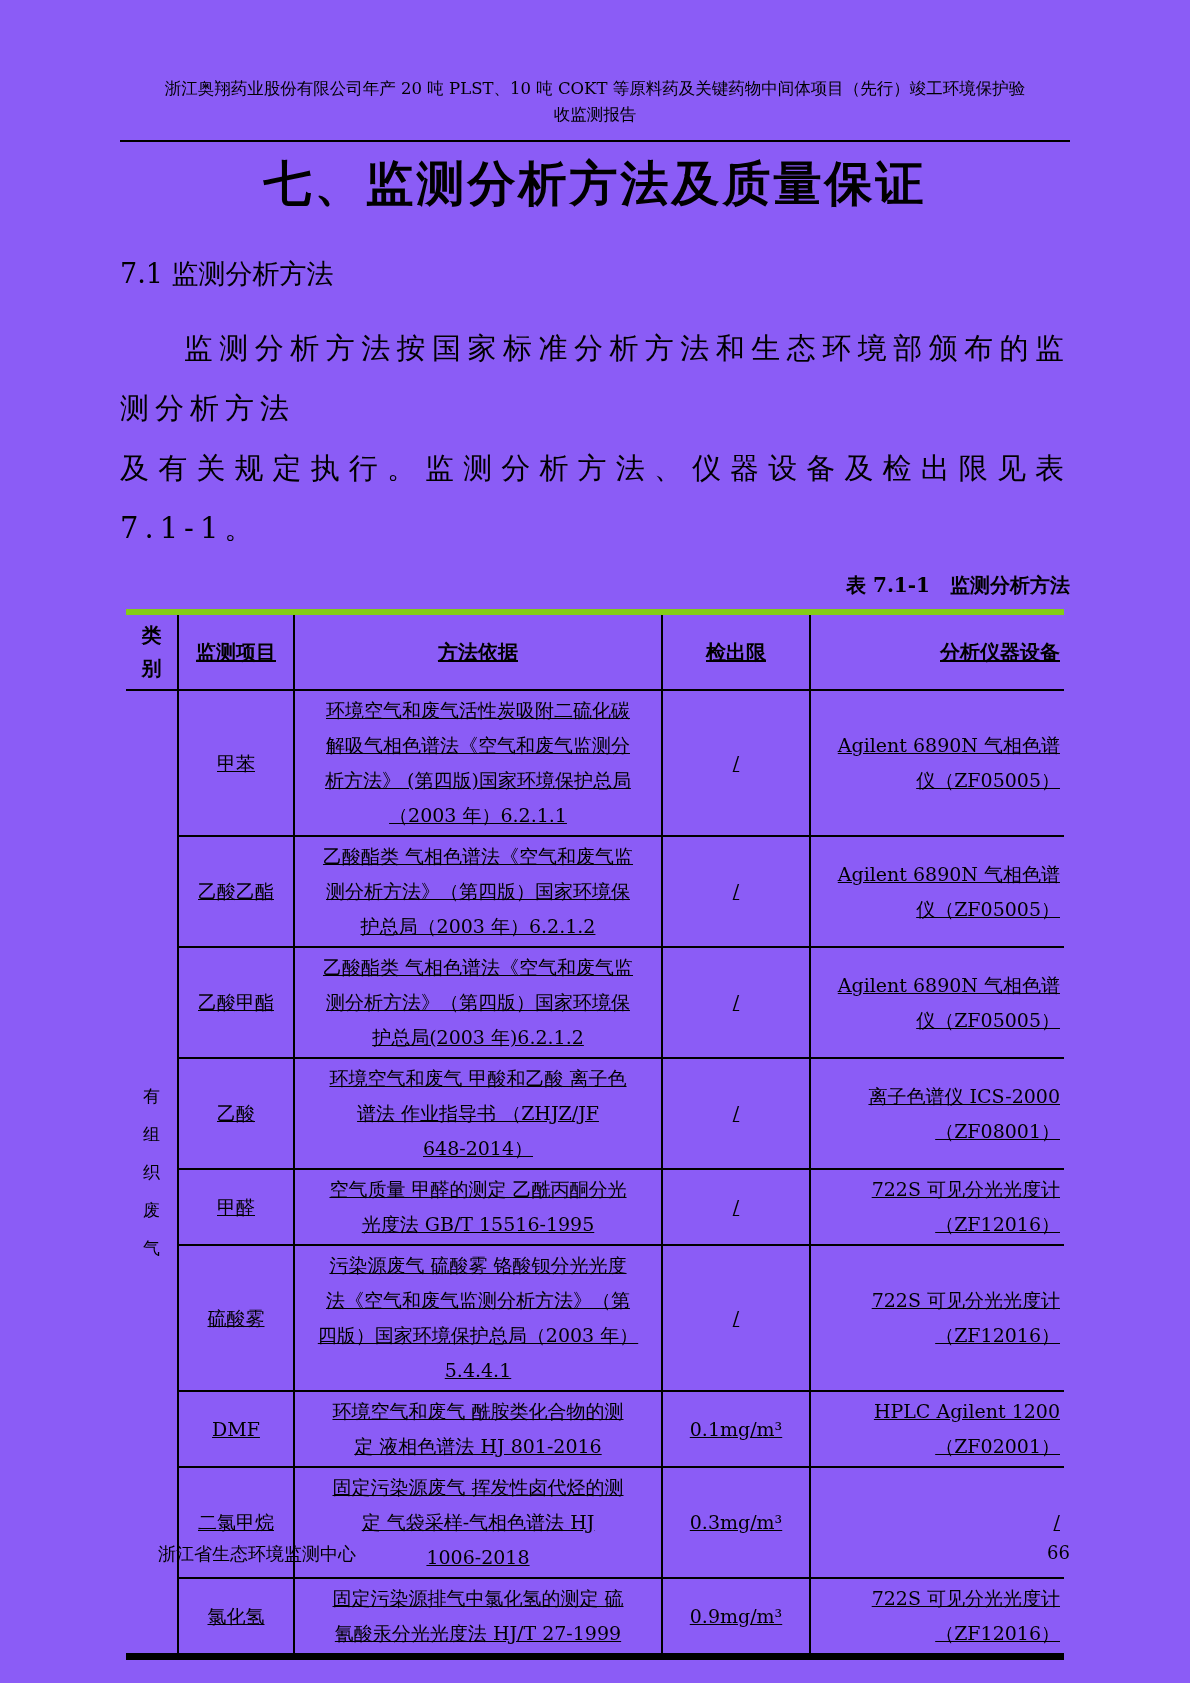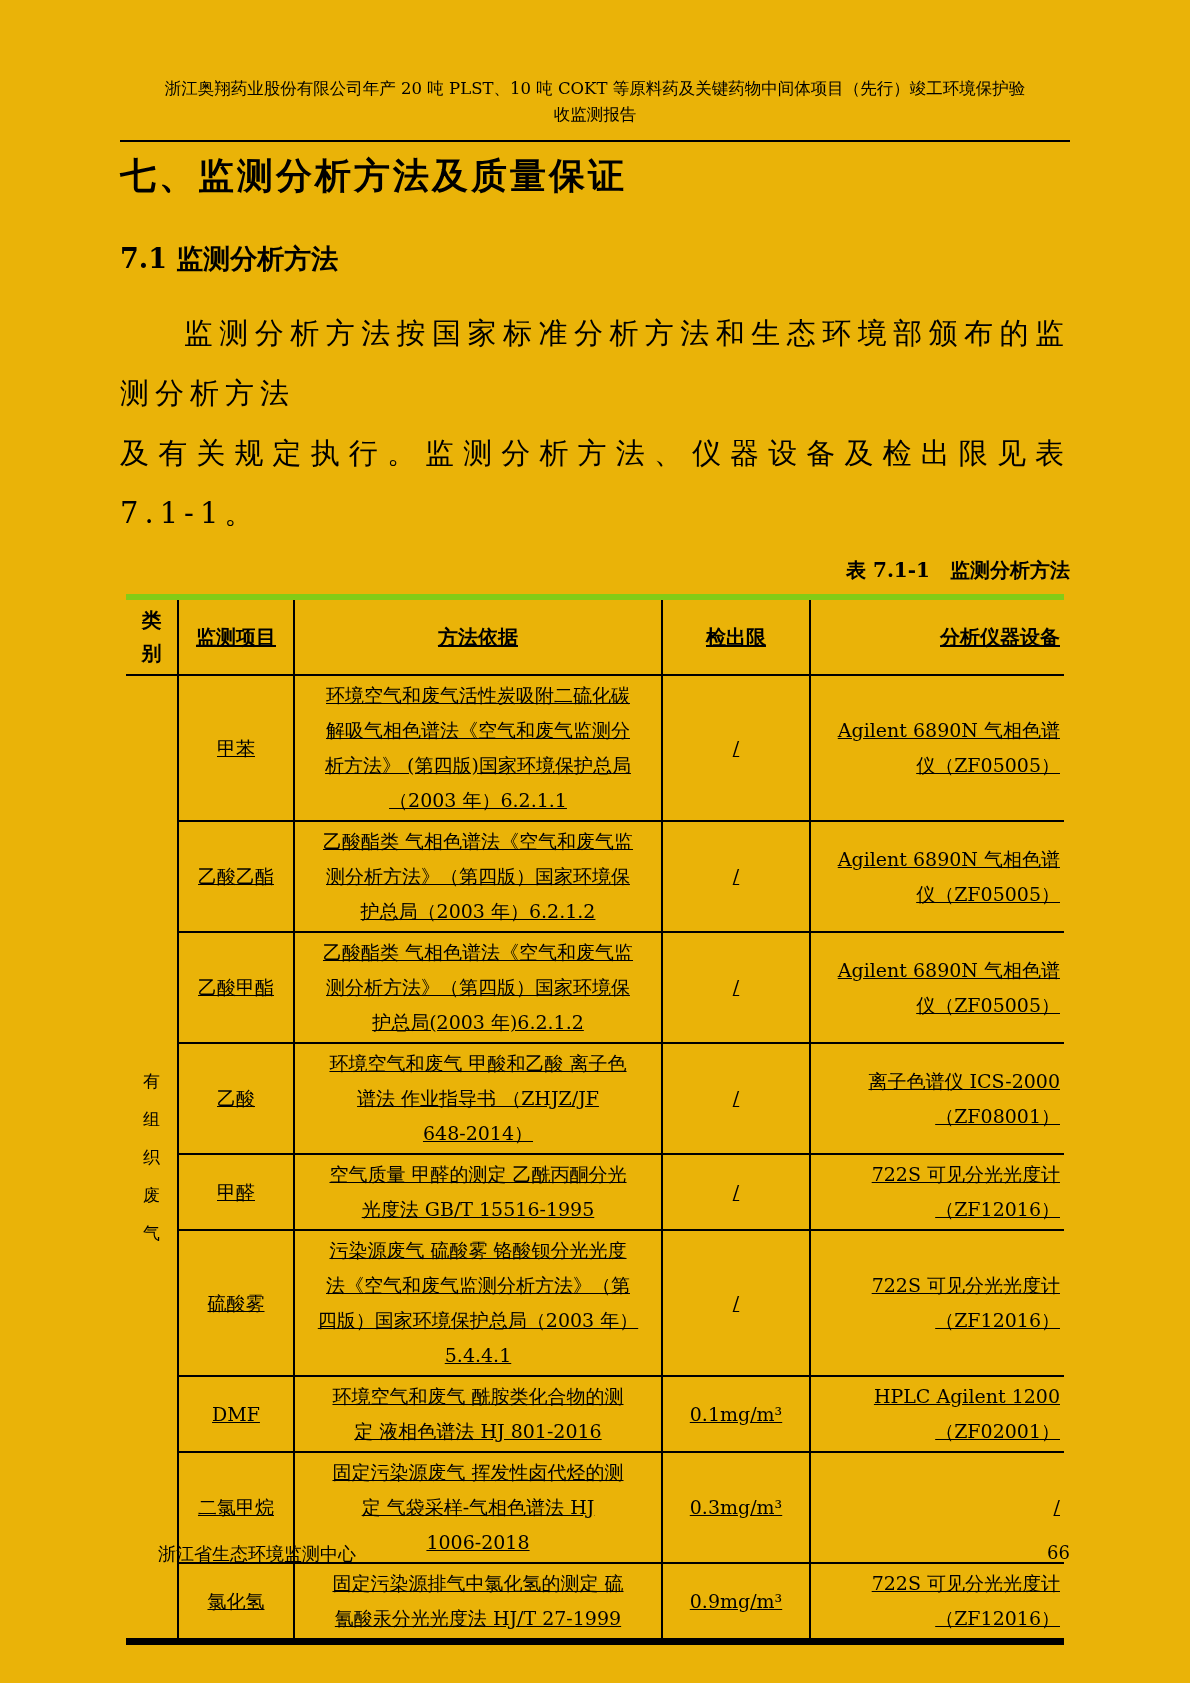--- a/index.html
+++ b/index.html
@@ -7,21 +7,21 @@
     padding: 0;
     background: #ffffff;
     font-family: "DejaVu Serif", "Liberation Serif", serif;
     color: #000000;
   }
   .page {
     position: relative;
     width: 1190px;
     height: 1683px;
     margin: 0 auto;
-    background: #eab308;
+    background: #8b5cf6;
     overflow: hidden;
   }
   .content {
     padding: 0 120px;
   }
   
   .doc-header {
     margin-top: 76px;
     font-size: 16.5px;
     line-height: 26px;
@@ -29,29 +29,29 @@
     white-space: pre-line;
   }
   .header-rule {
     margin-top: 12px;
     border: none;
     border-top: 2.5px solid #000;
   }
   
   .chapter-title {
     margin-top: 10px;
-    text-align: left;
-    font-size: 36px;
+    text-align: center;
+    font-size: 48px;
     font-weight: bold;
     letter-spacing: 3px;
   }
   .section-heading {
     margin-top: 40px;
     font-size: 27px;
-    font-weight: bold;
+    font-weight: normal;
   }
   .body-paragraph {
     margin-top: 26px;
     font-size: 29px;
     letter-spacing: 6px;
     line-height: 60px;
     text-indent: 2.2em;
     white-space: pre-line;
     text-align: justify;
   }

